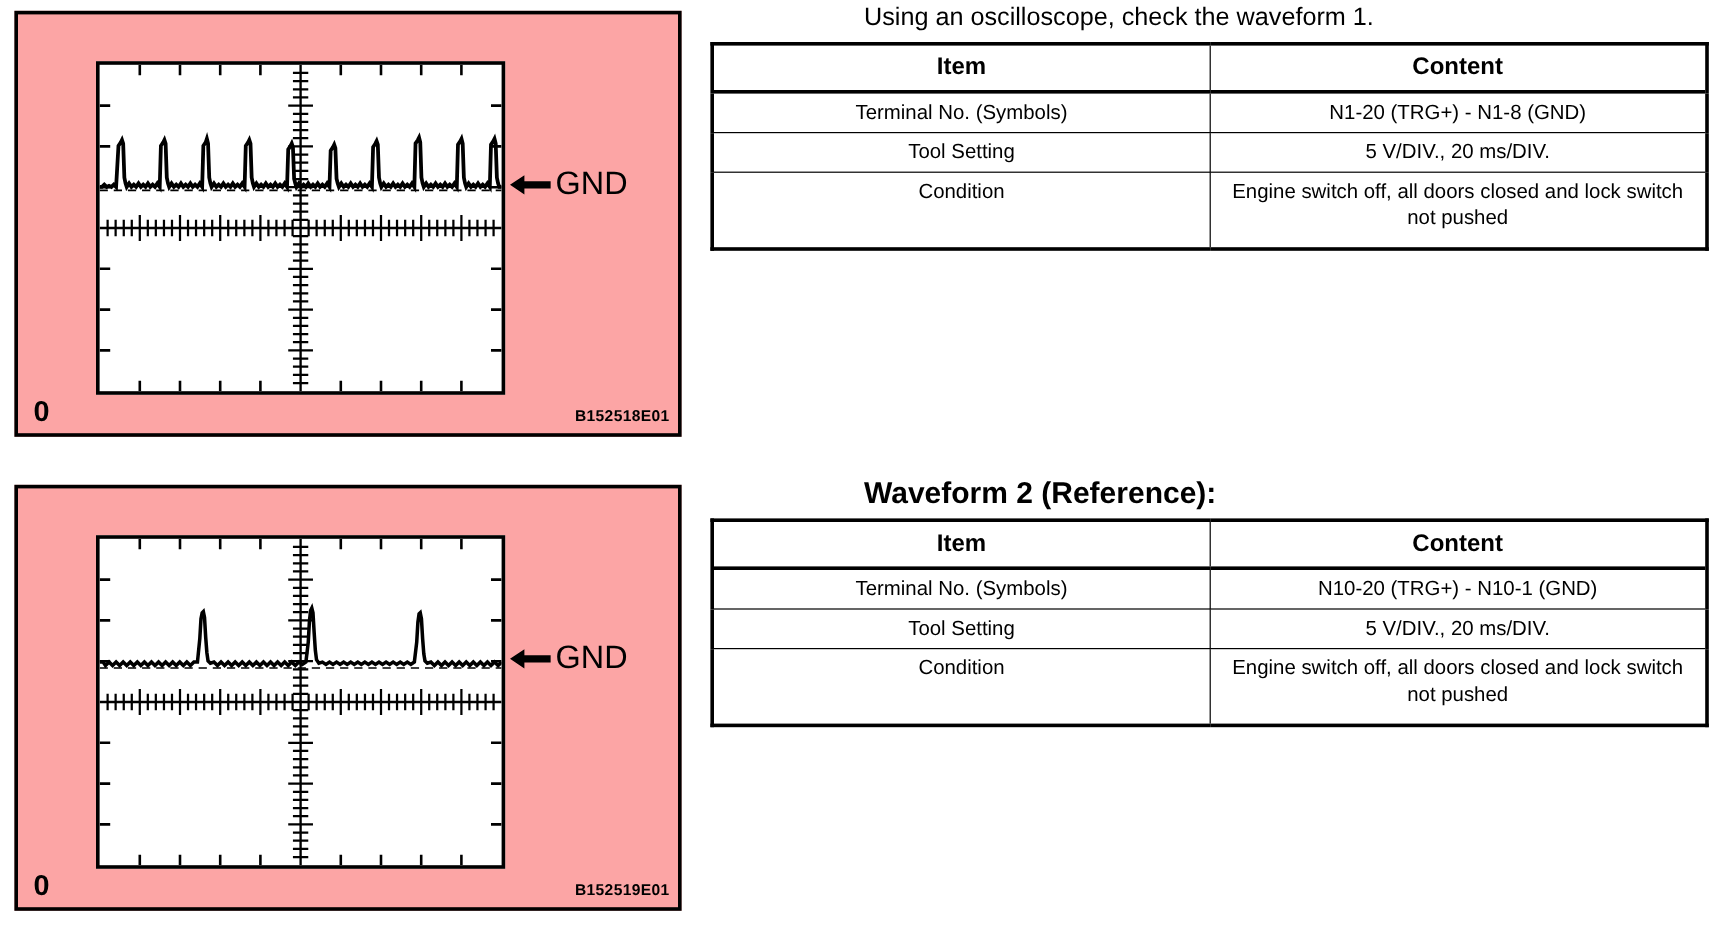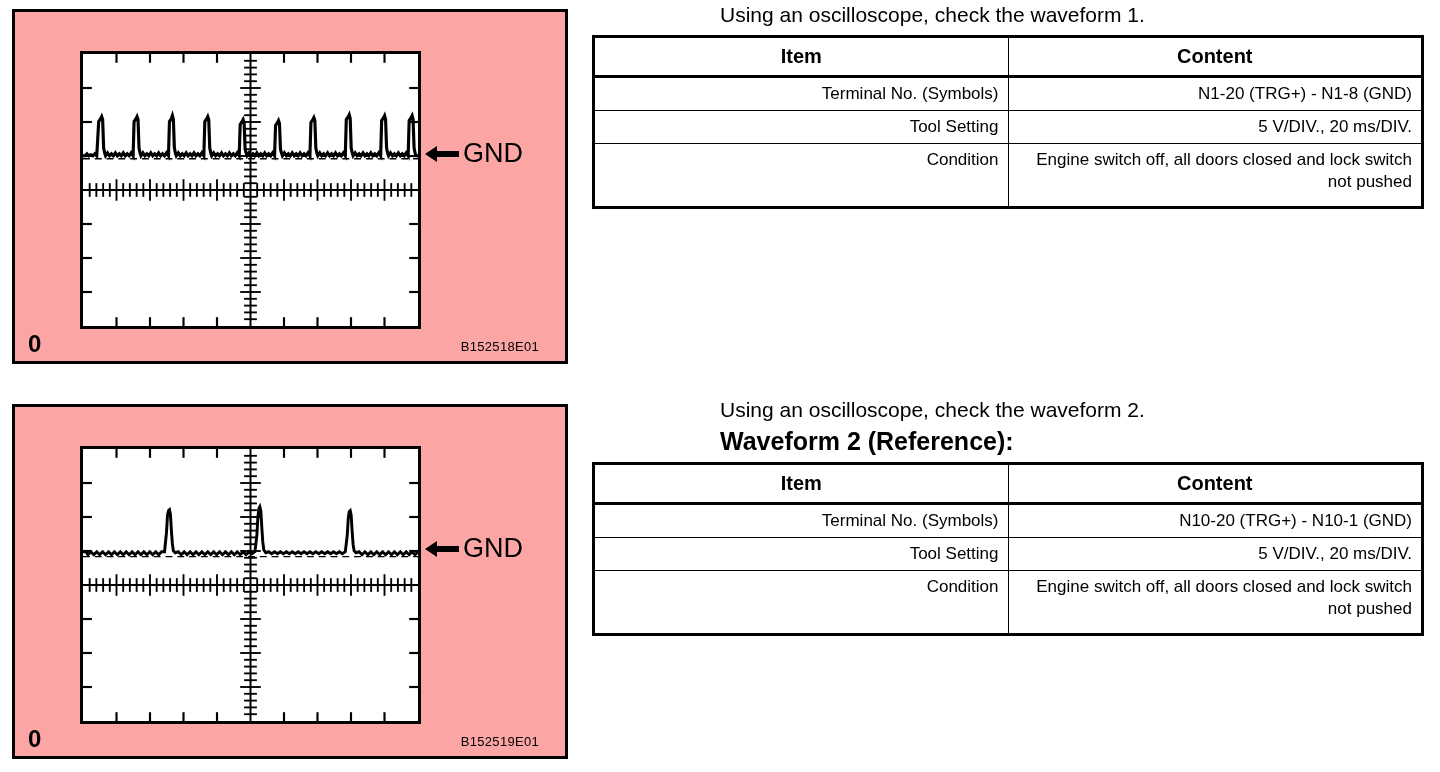--- a/index.html
+++ b/index.html
@@ -74,24 +74,24 @@
     left: 13px;
     bottom: 5px;
     font-size: 24px;
     font-weight: bold;
     font-family: "Liberation Sans", sans-serif;
     line-height: 1;
   }
 
   .fig-code {
     position: absolute;
-    right: 26px;
+    right: 7px;
     bottom: 8px;
     font-size: 13px;
-    font-weight: normal;
+    font-weight: bold;
     letter-spacing: 0.3px;
     font-family: "Liberation Sans", sans-serif;
     line-height: 1;
   }
 
   
   .text-block { position: absolute; }
   .text-block.b1 { left: 592px; top: 0px;   width: 840px; }
   .text-block.b2 { left: 592px; top: 395px; width: 840px; }
 
@@ -116,21 +116,21 @@
     margin-top: 5px;
     table-layout: fixed;
   }
   table.wf-table td, table.wf-table th {
     border: 1px solid #000;
     padding: 5px 9px;
     font-size: 17px;
     line-height: 22px;
     vertical-align: top;
     font-weight: 400;
-    text-align: right;
+    text-align: center;
   }
   table.wf-table thead th {
     text-align: center;
     font-weight: bold;
     font-size: 20px;
     padding: 7px 9px 8px 9px;
     border-top: 3px solid #000;
     border-bottom: 1px solid #000;
   }
   table.wf-table thead th.left-head  { border-left: 3px solid #000; }
@@ -519,21 +519,20 @@
       </tr>
       <tr>
         <td class="c-item tall">Condition</td>
         <td class="c-content tall">Engine switch off, all doors closed and lock switch not pushed</td>
       </tr>
     </tbody>
   </table>
 </div>
 
 <div class="text-block b2">
-  <div class="intro-line">Using an oscilloscope, check the waveform 2.</div>
   <div class="subtitle-line">Waveform 2 (Reference):</div>
 
   <table class="wf-table">
     <thead>
       <tr>
         <th class="left-head">Item</th>
         <th class="right-head">Content</th>
       </tr>
     </thead>
     <tbody>

